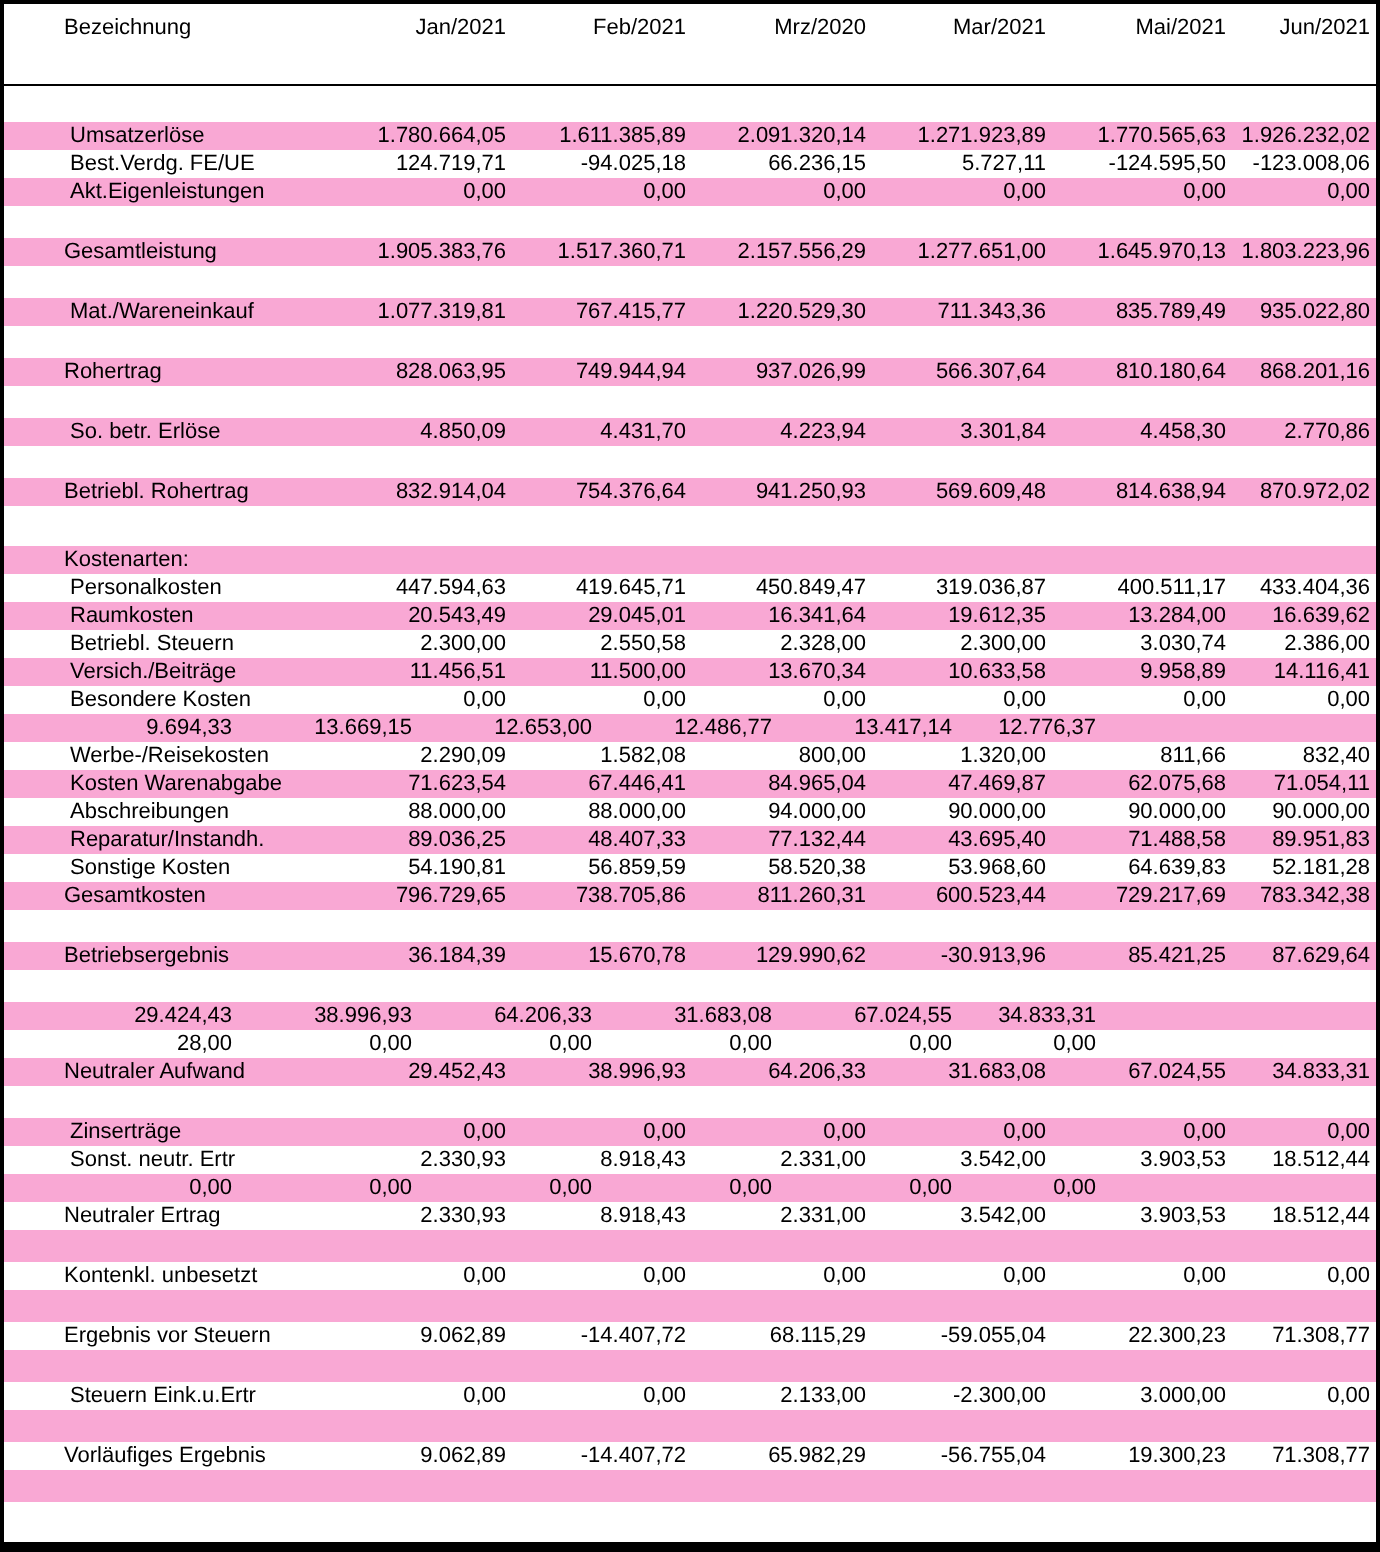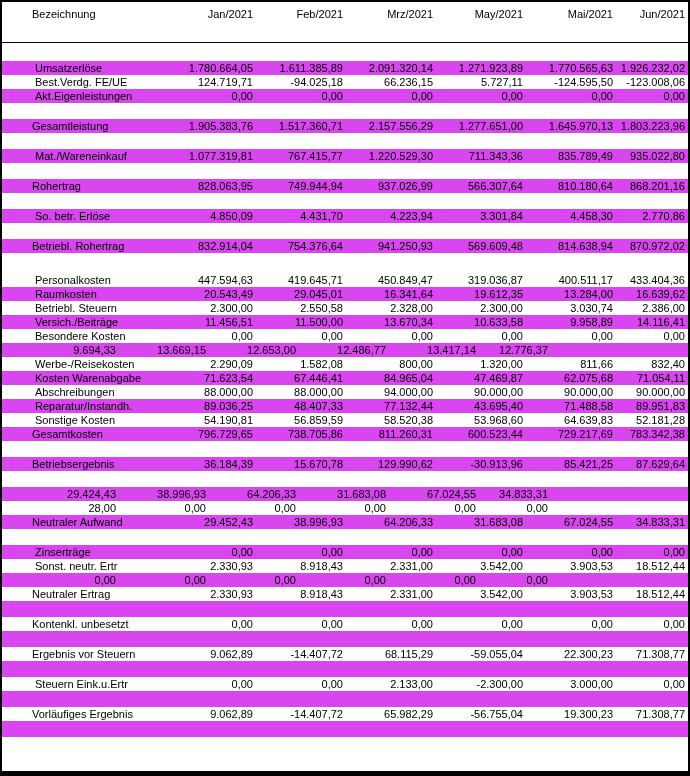--- a/index.html
+++ b/index.html
@@ -29,21 +29,21 @@
     height: 14px;
     line-height: 14px;
     align-items: flex-end;
     white-space: nowrap;
     padding-left: 24px;
   }
   .row.sp       { height: 16px; }
   .row.sp.top   { height: 18px; }
   .row.sp.section { height: 20px; }
   .row.fill     { flex: 1 1 auto; height: auto; }
-  .g { background: #d946ef; }
+  .g { background: #f9a8d4; }
   .w { background: #ffffff; }
   .lbl {
     flex: 1 1 auto;
     padding-left: 6px;
     overflow: hidden;
   }
   .lbl.ind { padding-left: 9px; }
   .val {
     flex: 0 0 90px;
     text-align: right;
@@ -58,21 +58,21 @@
   }
 </style>
 </head>
 <body>
 
 <div class="bwa">
   <div class="hdr">
     <div class="row w">
       <div class="lbl">Bezeichnung</div>
 
-      <span id="month-cells" style="display:contents"><div class="val">Jan/2021</div><div class="val">Feb/2021</div><div class="val">Mrz/2021</div><div class="val">May/2021</div><div class="val">Mai/2021</div><div class="val last">Jun/2021</div></span>
+      <span id="month-cells" style="display:contents"><div class="val">Jan/2021</div><div class="val">Feb/2021</div><div class="val">Mrz/2020</div><div class="val">Mar/2021</div><div class="val">Mai/2021</div><div class="val last">Jun/2021</div></span>
     </div>
   </div>
   <div class="body" id="table-body">
       <div class="row w sp top"></div>
       <div class="row g">
         <div class="lbl ind">Umsatzerlöse</div>
         <div class="val">1.780.664,05</div>
         <div class="val">1.611.385,89</div>
         <div class="val">2.091.320,14</div>
         <div class="val">1.271.923,89</div>
@@ -141,20 +141,23 @@
       <div class="row g">
         <div class="lbl">Betriebl. Rohertrag</div>
         <div class="val">832.914,04</div>
         <div class="val">754.376,64</div>
         <div class="val">941.250,93</div>
         <div class="val">569.609,48</div>
         <div class="val">814.638,94</div>
         <div class="val last">870.972,02</div>
       </div>
       <div class="row w sp section"></div>
+      <div class="row g">
+        <div class="lbl">Kostenarten:</div>
+      </div>
       <div class="row w">
         <div class="lbl ind">Personalkosten</div>
         <div class="val">447.594,63</div>
         <div class="val">419.645,71</div>
         <div class="val">450.849,47</div>
         <div class="val">319.036,87</div>
         <div class="val">400.511,17</div>
         <div class="val last">433.404,36</div>
       </div>
       <div class="row g">

